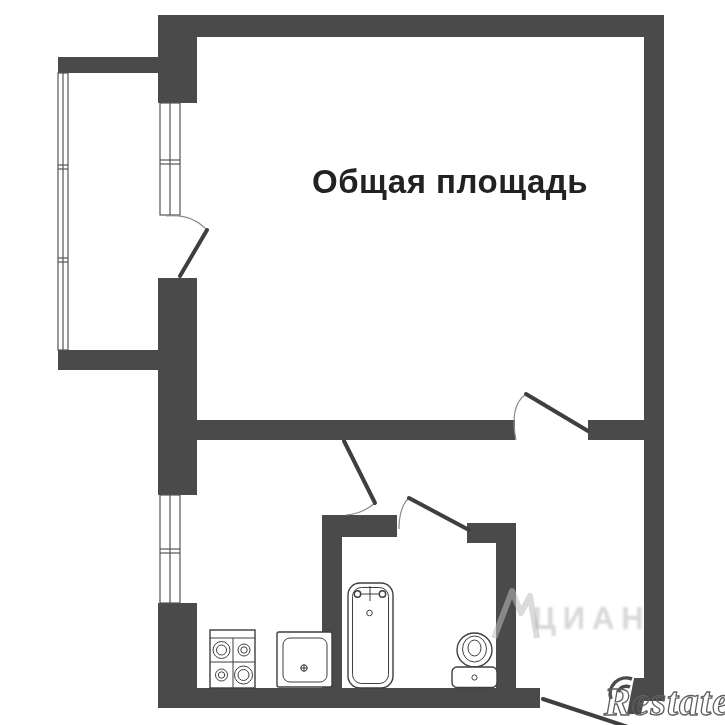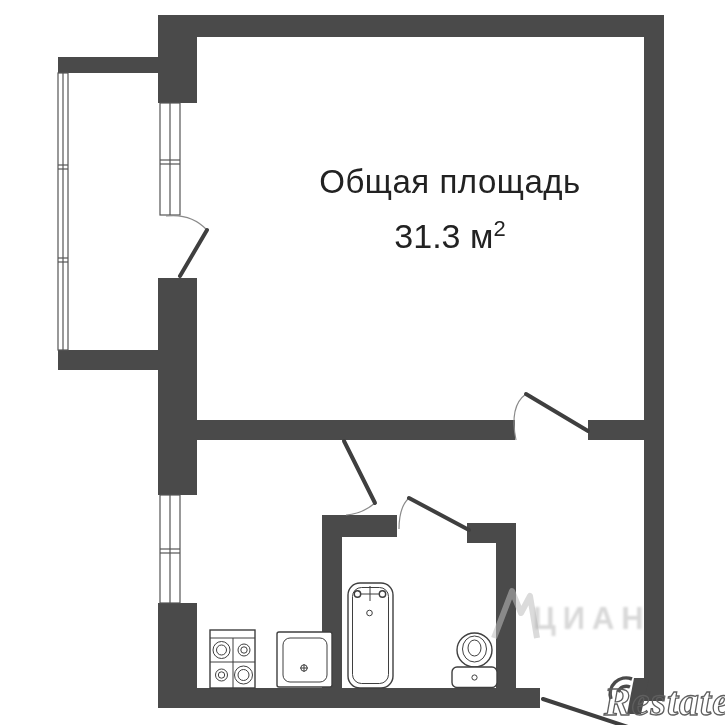--- a/index.html
+++ b/index.html
@@ -11,21 +11,21 @@
   
   .wall{fill:var(--c-wall,#4a4a4a);stroke:none;}
   .winline{stroke:var(--c-window_line,#555);stroke-width:1.2;fill:#fff;}
   .leaf{stroke:var(--c-door_line,#3f3f3f);stroke-width:4;stroke-linecap:round;fill:none;}
   .swing{stroke:#8a8a8a;stroke-width:1.2;fill:none;}
   .fx{stroke:var(--c-outline,#3f3f3f);stroke-width:1.4;fill:#fff;}
   .fxthin{stroke:var(--c-outline,#3f3f3f);stroke-width:1;fill:none;}
   
   .room-label{
     position:absolute;left:250px;top:163px;width:400px;text-align:center;
-    color:var(--c-text,#222);font-weight:400;line-height:1.15;
+    color:var(--c-text,#222);font-weight:700;line-height:1.15;
   }
   .room-label .l1{font-size:33px;letter-spacing:0.5px;}
   .room-label .l2{font-size:34px;margin-top:16px;}
   .room-label sup{font-size:22px;vertical-align:super;line-height:0;}
   
   .wm-cian{
     position:absolute;left:533px;top:601px;width:160px;
     font-size:31px;font-weight:700;letter-spacing:7px;
     color:rgba(168,168,168,0.45);filter:blur(1.3px);
     font-family:"Liberation Sans",sans-serif;
@@ -159,19 +159,18 @@
 
     <g>
       <polygon points="634,678 649,678 641,714 627,714" fill="#4a4a4a"></polygon>
       <path d="M 618 692 A 9 9 0 0 1 630 687" fill="none" stroke="#4a4a4a" stroke-width="3.5"></path>
       <path d="M 611 699 A 16 16 0 0 1 632 679" fill="none" stroke="#4a4a4a" stroke-width="3.5"></path>
     </g>
   </svg>
 
   <div class="room-label">
     <div class="l1">Общая площадь</div>
-    <div class="l2"><span>31.3</span><span> м</span><sup>2</sup></div>
   </div>
 
   <div class="wm-cian">ЦИАН</div>
   <div class="wm-restate">Restate</div>
 
 </div>
 
 </body></html>

